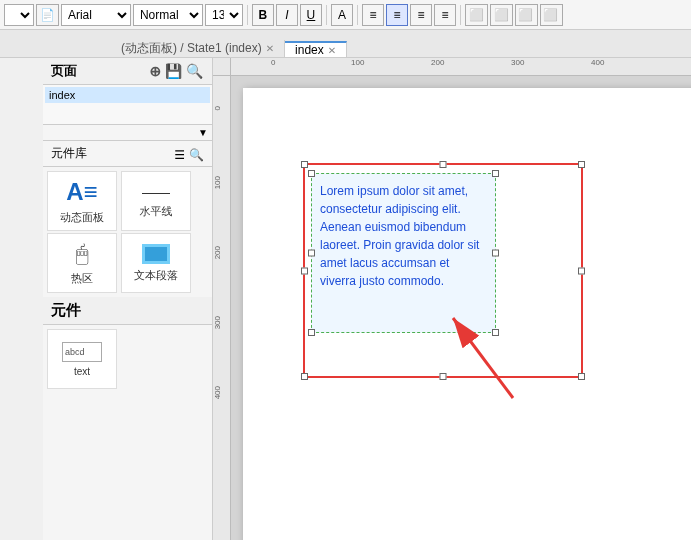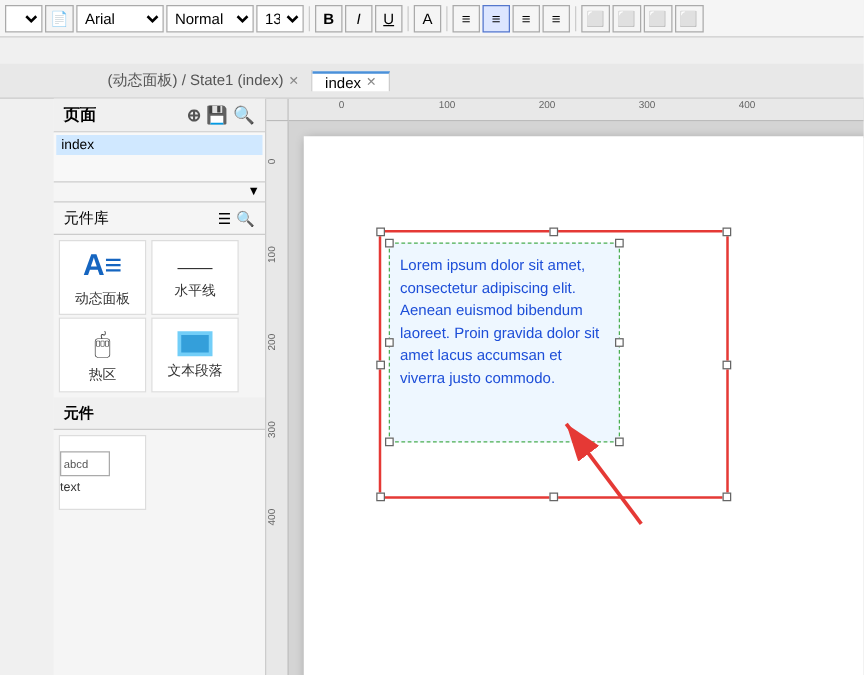--- a/index.html
+++ b/index.html
@@ -33,26 +33,25 @@
       display: flex; align-items: center; justify-content: center;
     }
     .toolbar-separator { width: 1px; height: 20px; background: #ccc; margin: 0 2px; }
     .toolbar-bold { font-weight: bold; }
     .toolbar-italic { font-style: italic; }
     .toolbar-underline { text-decoration: underline; }
 
     
     .tab-bar {
       display: flex;
-      align-items: center;
+      align-items: flex-end;
       background: #e8e8e8;
       border-bottom: 1px solid #ccc;
       height: 28px;
-      padding-left: 76px;
-      margin-top: 21px;
+      padding-left: 111px;
     }
     .tab-item {
       display: flex;
       align-items: center;
       padding: 0 10px;
       border-right: 1px solid #ccc;
       font-size: 12px;
       cursor: pointer;
       background: #e8e8e8;
       color: #555;
@@ -89,21 +88,21 @@
       padding: 4px 8px;
       border-bottom: 1px solid #ccc;
       font-size: 13px;
       font-weight: bold;
       background: #f0f0f0;
     }
     .panel-header-icons { display: flex; gap: 4px; }
     .panel-icon { cursor: pointer; font-size: 14px; color: #555; }
     .component-library-header {
       display: flex;
-      align-items: center;
+      align-items: flex-end;
       justify-content: space-between;
       padding: 4px 8px;
       border-bottom: 1px solid #ccc;
       font-size: 12px;
     }
 
     .component-grid {
       display: flex;
       flex-direction: column;
       padding: 4px;
@@ -123,21 +122,21 @@
       border: 1px solid #ddd;
       background: white;
       cursor: pointer;
       font-size: 11px;
       color: #333;
       gap: 4px;
     }
 
     .panel-section-label {
       padding: 4px 8px;
-      font-size: 12px;
+      font-size: 15px;
       font-weight: bold;
       border-bottom: 1px solid #ccc;
       background: #f0f0f0;
     }
 
     
     .canvas-area {
       flex: 1;
       background: #d4d4d4;
       position: relative;
@@ -244,20 +243,21 @@
     .bottom-item-grid {
       display: grid;
       grid-template-columns: 1fr 1fr;
       gap: 2px;
       padding: 4px;
     }
 
     .bottom-comp-item {
       display: flex;
       flex-direction: column;
+      align-items: center;
       justify-content: center;
       width: 70px;
       height: 60px;
       border: 1px solid #ddd;
       background: white;
       cursor: pointer;
       font-size: 11px;
       color: #333;
       gap: 4px;
     }

